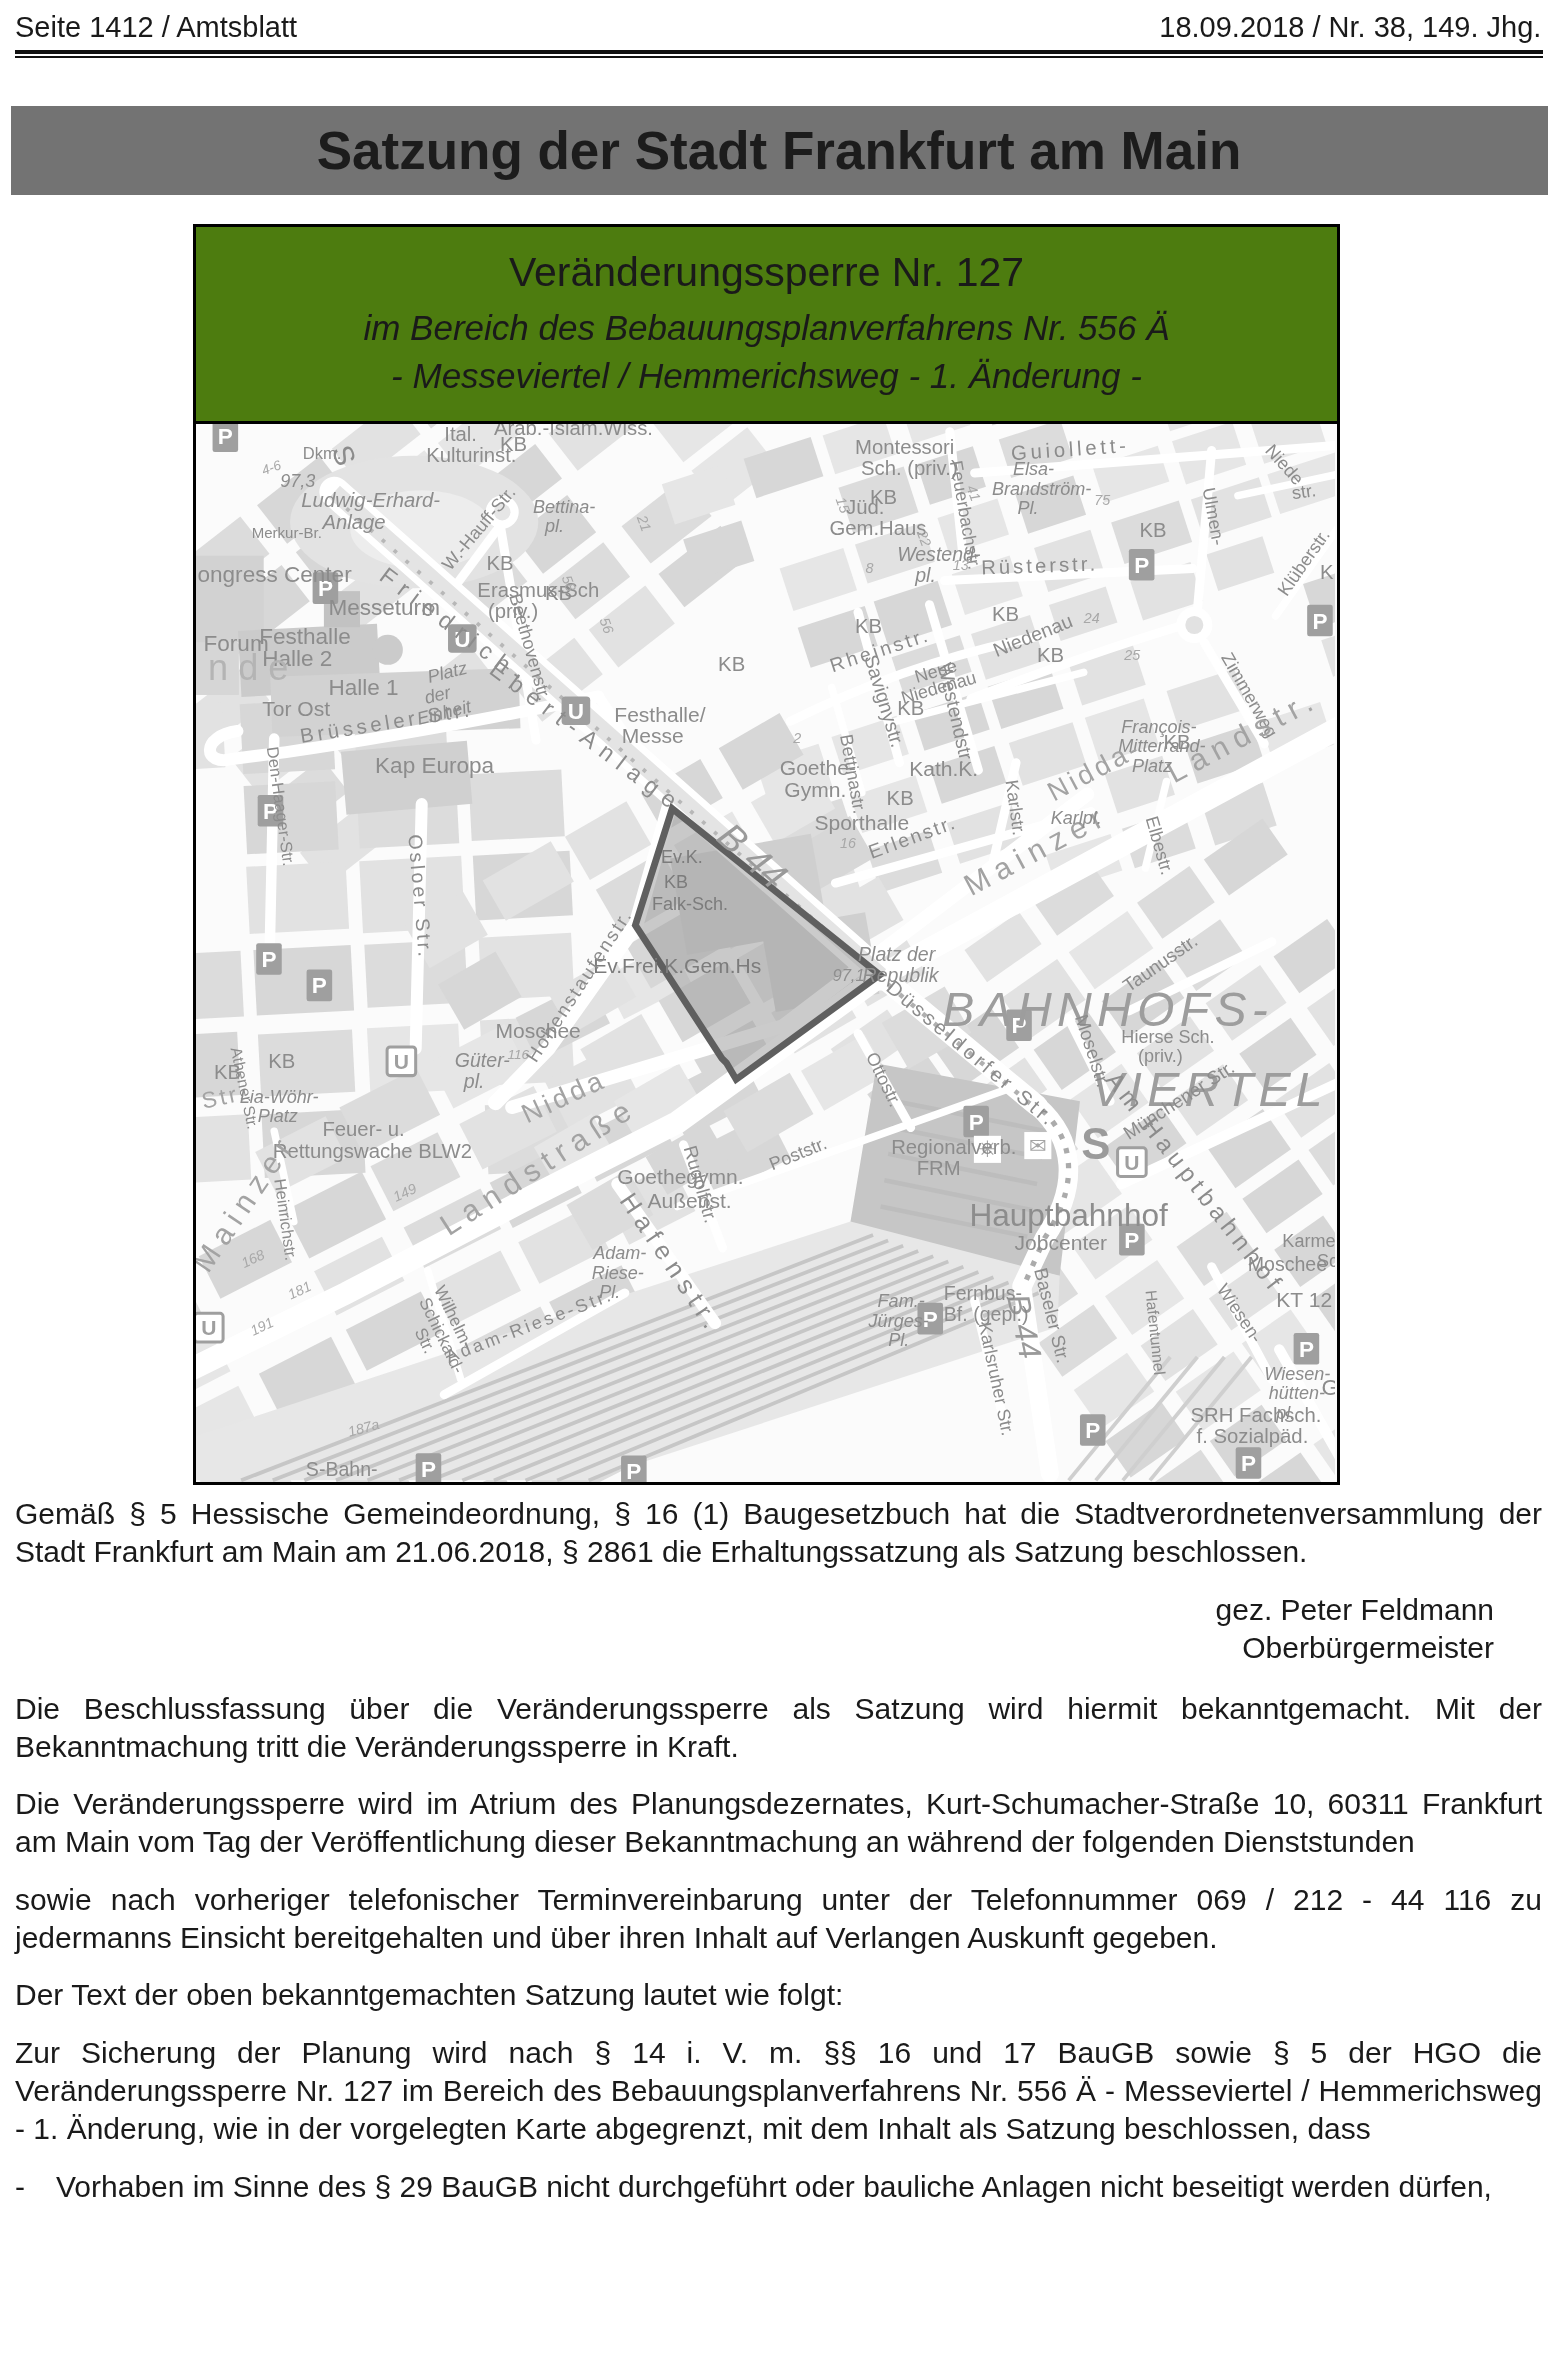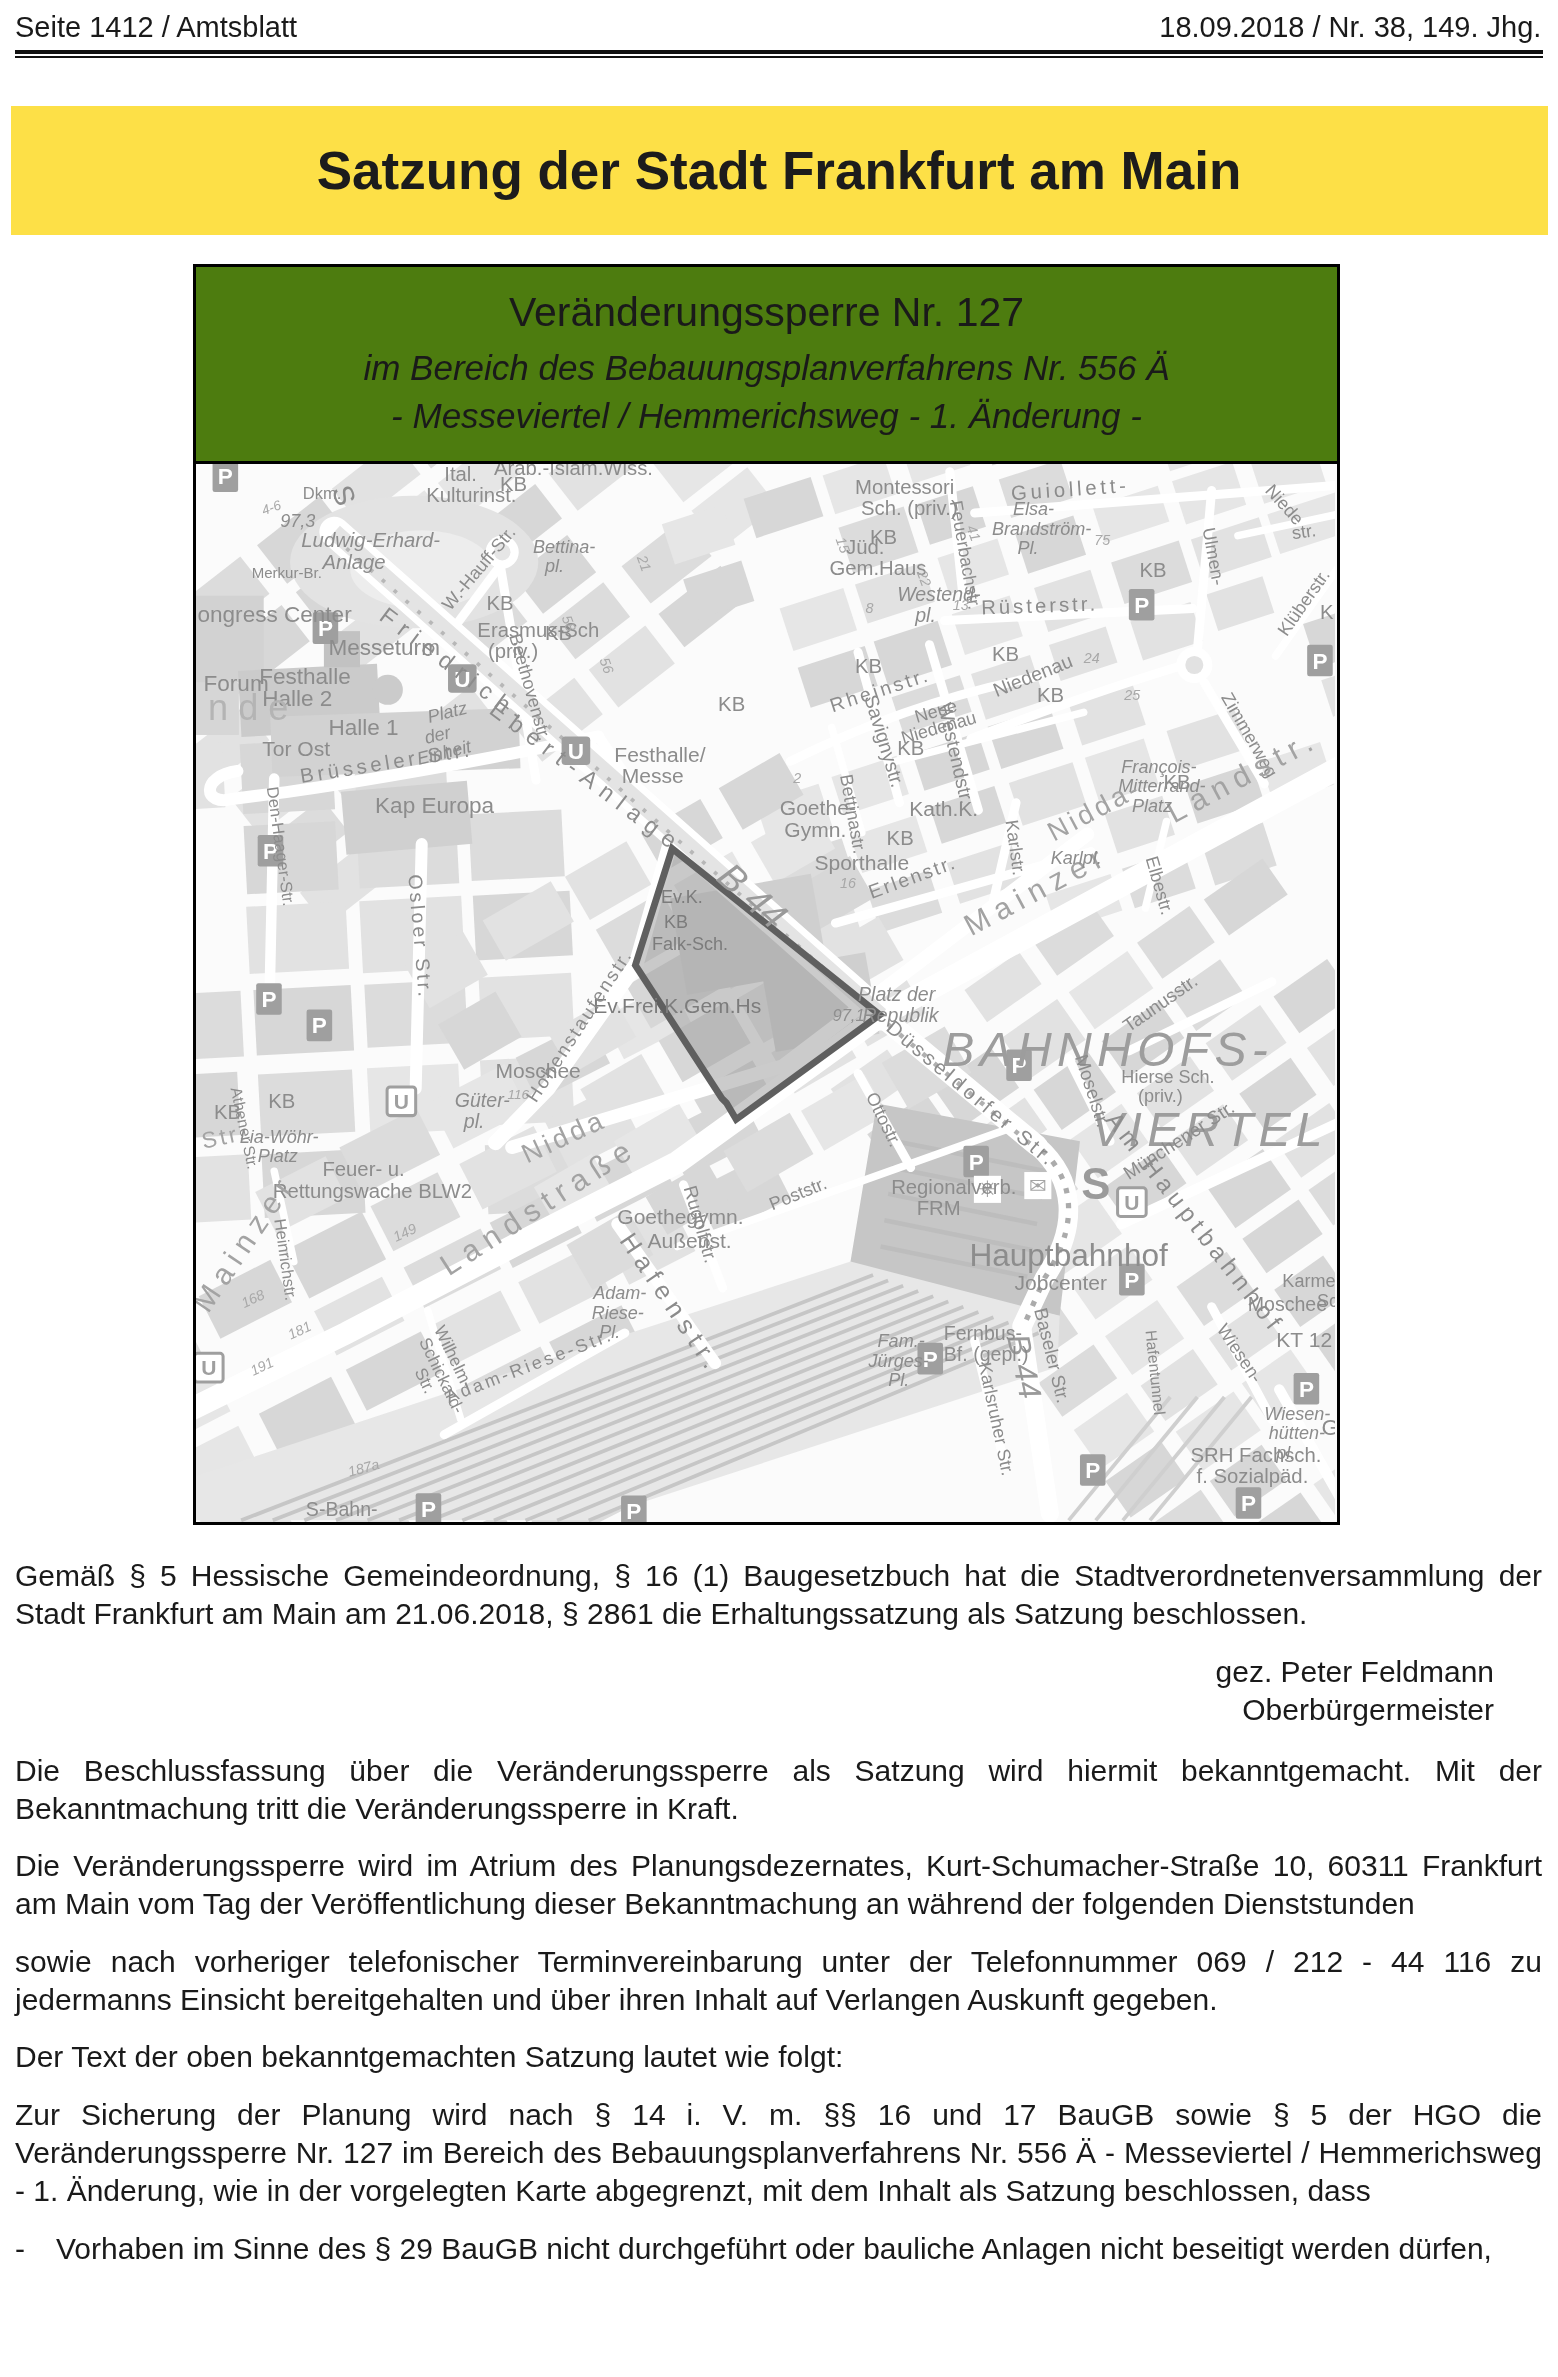--- a/index.html
+++ b/index.html
@@ -5,34 +5,34 @@
   html,body{margin:0;padding:0;}
   body{width:1558px;height:2377px;background:#fff;overflow:hidden;
        font-family:"Liberation Sans",sans-serif;color:#1a1a1a;}
   .page{position:relative;width:1558px;height:2377px;overflow:hidden;}
   
   .hdr{display:flex;justify-content:space-between;align-items:baseline;
        margin:10.5px 16.6px 0 15px;font-size:29px;}
   .rule1{height:4.5px;background:#111;margin:6px 15px 0 15px;}
   .rule2{height:1.5px;background:#111;margin:2.3px 15px 0 15px;}
   
-  .banner{margin:48px 10.5px 0 10.5px;height:129px;background:#fde047;
+  .banner{margin:48px 10.5px 0 10.5px;height:89px;background:#737373;
           display:flex;align-items:center;justify-content:center;text-align:center;}
   .banner h1{margin:0;font-size:53px;font-weight:bold;letter-spacing:0px;color:#1c1c1c;}
   
   .map-box{width:1147px;margin:29px 0 0 193px;border:3.8px solid #000;box-sizing:border-box;}
   .map-title{background:#4d7c0f;text-align:center;padding:22.6px 0 18px 0;border-bottom:3.8px solid #000;}
   .mt1{font-size:41px;margin:0 0 12px 0;}
   .mt2,.mt3{font-size:35px;margin:0 0 7.5px 0;font-style:italic;}
   .map-area{height:1058px;overflow:hidden;background:#fbfbfb;position:relative;}
   .map-area svg{display:block;}
   
   .caption{margin:12px 0 0 194px;font-size:22px;}
   
-  .body{margin:32px 16px 0 15px;}
+  .body{margin:10px 16px 0 15px;}
   .body p{font-size:30px;line-height:38px;margin:0 0 19.6px 0;text-align:justify;}
   .body p.single{text-align:left;}
   .sig{text-align:right;font-weight:normal;font-size:30px;line-height:38px;
        margin:7.5px 48px 22.6px 0;}
   .blist{margin:4.5px 0 0 0;padding:0;list-style:none;}
   .blist li{display:flex;font-size:30px;line-height:38px;margin:0 0 22.6px 0;}
   .blist .mark{width:41px;flex:0 0 41px;}
   .blist .litext{flex:1;text-align:justify;}
   
   text{font-family:"Liberation Sans",sans-serif;}

